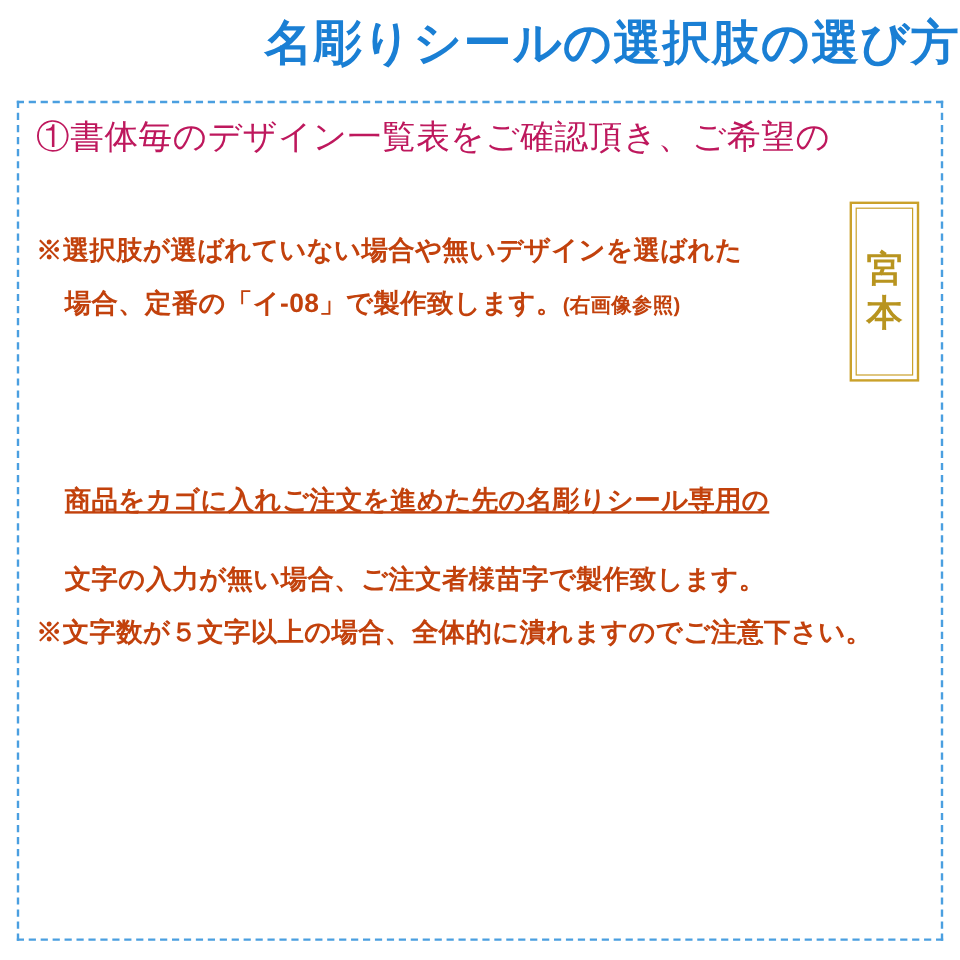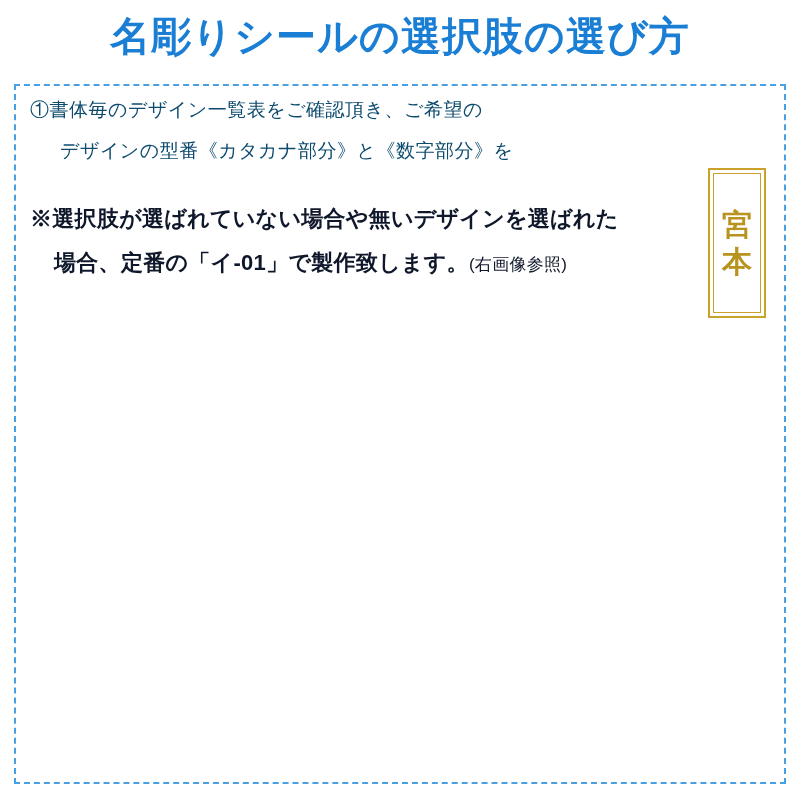--- a/index.html
+++ b/index.html
@@ -18,21 +18,21 @@
     width: 800px;
     height: 800px;
     box-sizing: border-box;
   }
   
   .title {
     position: absolute;
     left: 0;
     top: 14px;
     width: 800px;
-    text-align: center;
+    text-align: right;
     color: #1a7fd4;
     font-size: 40px;
     font-weight: bold;
     letter-spacing: 1px;
     line-height: 1.1;
     white-space: nowrap;
   }
   
   .frame {
     position: absolute;
@@ -49,38 +49,38 @@
     left: 30px;
     top: 100px;
     width: 740px;
   }
   .blk { margin: 0; }
   .line {
     white-space: nowrap;
     line-height: 1.0;
   }
   .black {
-    color: #0c4a6e;
-    font-size: 19px;
+    color: #be185d;
+    font-size: 28px;
     letter-spacing: 0.5px;
   }
   .red {
-    color: #0f172a;
+    color: #c2410c;
     font-size: 22px;
     font-weight: bold;
     letter-spacing: 0.3px;
   }
   .indent1 { padding-left: 30px; }
   .indent2 { padding-left: 24px; }
   .small {
     font-size: 17px;
     font-weight: bold;
   }
   .u { text-decoration: underline; }
-  .nobold { font-weight: normal; }
+  .nobold { font-weight: bold; }
 
   
   .s1 { height: 22px; }
   .s2 { height: 30px; }
   .s3 { height: 60px; }
   .s4 { height: 26px; }
 
   
   .sample {
     position: absolute;
@@ -120,37 +120,39 @@
 
   <div class="title">名彫りシールの選択肢の選び方</div>
 
   <div class="frame"></div>
 
   <div class="content">
 
     <div class="blk">
       <div class="line black">①書体毎のデザイン一覧表をご確認頂き、ご希望の</div>
       <div class="s1"></div>
-      <div class="line black indent1">デザインの型番《カタカナ部分》と《数字部分》を</div>
       <div class="s1"></div>
       <div class="s4"></div>
       <div class="line red">※選択肢が選ばれていない場合や無いデザインを選ばれた</div>
       <div class="s1"></div>
-      <div class="line red indent2"><span>場合、定番の「イ-01」で製作致します。</span><span class="small nobold">(右画像参照)</span></div>
+      <div class="line red indent2"><span>場合、定番の「イ-08」で製作致します。</span><span class="small nobold">(右画像参照)</span></div>
     </div>
 
     <div class="s3"></div>
     <div class="s2"></div>
 
     <div class="blk">
       <div class="s2"></div>
       <div class="s1"></div>
+      <div class="line red indent2 u">商品をカゴに入れご注文を進めた先の名彫りシール専用の</div>
       <div class="s1"></div>
       <div class="s1"></div>
+      <div class="line red indent2">文字の入力が無い場合、ご注文者様苗字で製作致します。</div>
       <div class="s1"></div>
+      <div class="line red">※文字数が５文字以上の場合、全体的に潰れますのでご注意下さい。</div>
     </div>
 
   </div>
 
   <div class="sample">
     <div class="sample-inner">
       <span class="sample-char">宮</span>
       <span class="sample-char">本</span>
     </div>
   </div>

